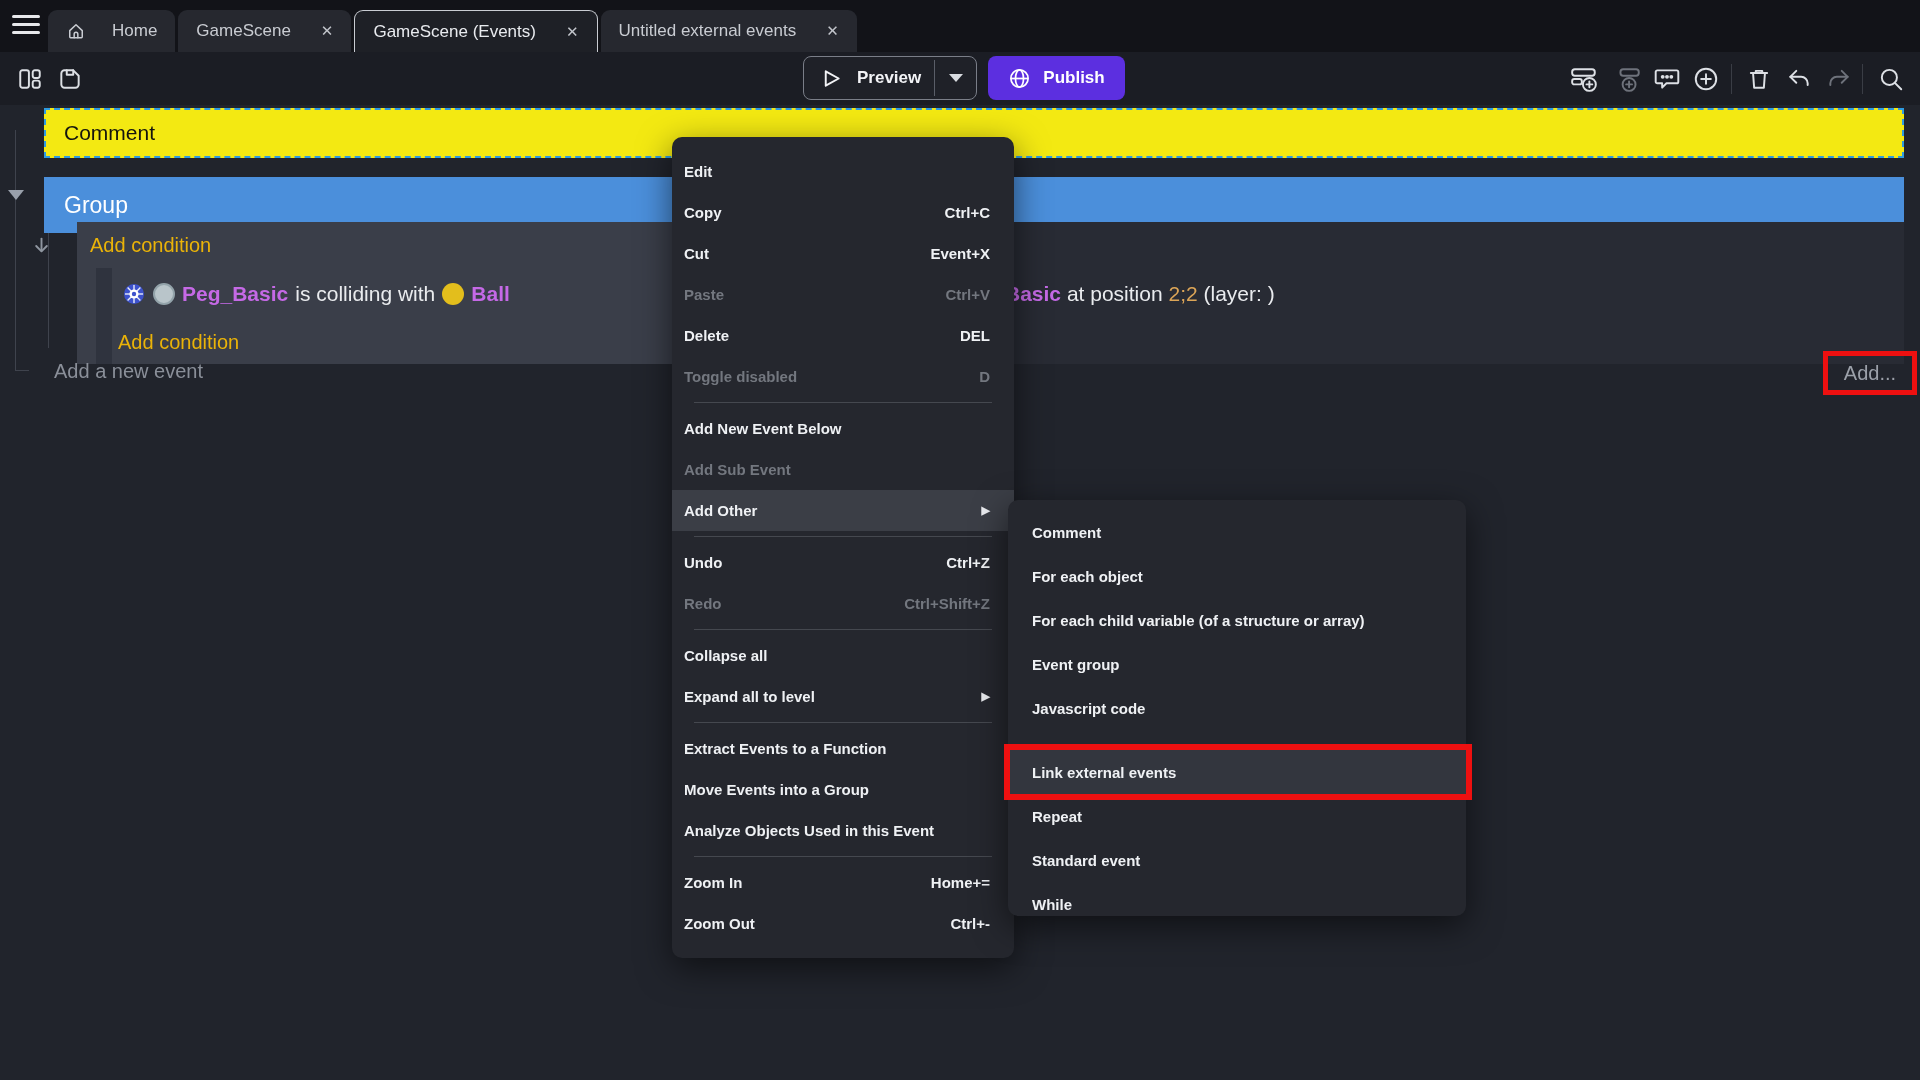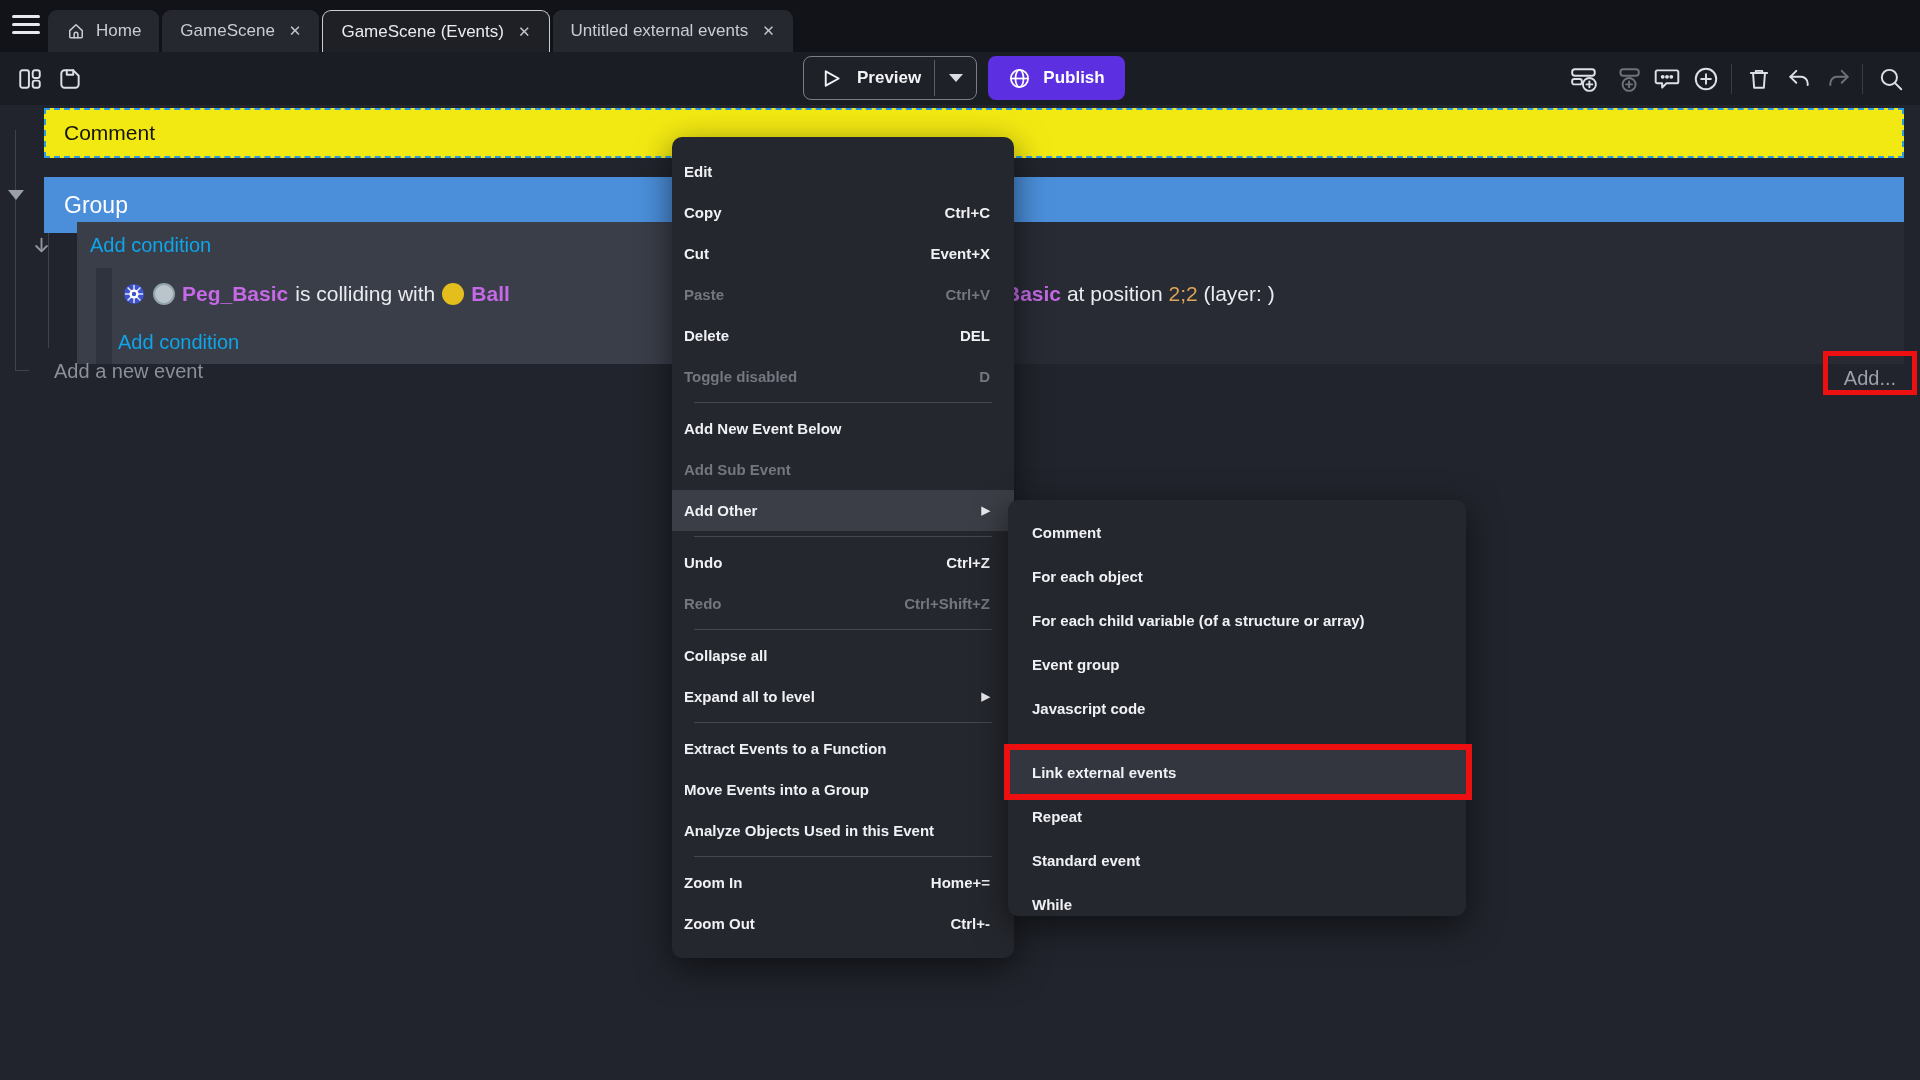--- a/index.html
+++ b/index.html
@@ -5,21 +5,21 @@
   * { margin:0; padding:0; box-sizing:border-box; }
   html,body { width:1920px; height:1080px; overflow:hidden; background:#21242C;
               font-family:"Liberation Sans", sans-serif; }
 
   
   #tabbar { position:absolute; left:0; top:0; width:1920px; height:52px; background:#121318; }
   #hamburger { position:absolute; left:12px; top:15px; width:30px; height:22px; cursor:pointer; }
   #hamburger span { display:block; width:28px; height:3px; background:#E8E9EC; border-radius:2px; margin-bottom:5px; }
   #tabs { position:absolute; left:48px; bottom:0; height:42px; display:flex; gap:3px; align-items:flex-end; }
   .tab { height:42px; background:#26282F; border-radius:9px 9px 0 0; display:flex; align-items:center;
-         gap:10px; padding:0 18px; font-size:17px; color:#C9CCD2; cursor:pointer; white-space:nowrap;text-align:center; }
+         gap:26px; padding:0 18px; font-size:17px; color:#C9CCD2; cursor:pointer; white-space:nowrap;text-align:center; }
   .tab.active { background:#1E2026; border:1px solid #C9CCD2; border-bottom:none; color:#E9EBEF; }
   .tab-icon svg { display:block; }
   .tab-close { font-size:15px; color:#C2C5CB; padding-left:4px; }
 
   
   #toolbar { position:absolute; left:0; top:52px; width:1920px; height:53px; background:#1B1D24; }
   .tb-icon { position:absolute; top:13px; width:28px; height:28px; display:flex; align-items:center; justify-content:center; cursor:pointer; }
   .tb-icon svg { stroke:#DDE0E5; fill:none; stroke-width:1.8; stroke-linecap:round; stroke-linejoin:round; }
   .tb-icon.dim svg { stroke:#6E727B; }
   .tb-sep { position:absolute; top:12px; width:1px; height:30px; background:#3A3D45; }
@@ -37,34 +37,34 @@
 
   
   #comment-row { position:absolute; left:44px; top:108px; width:1860px; height:50px; background:#F3E912;
                  outline:2px dashed #2E9BE0; outline-offset:-2px; line-height:50px; padding-left:20px;
                  font-size:21px; color:#14150E; }
   #group-row { position:absolute; left:44px; top:177px; width:1860px; height:56px; background:#4B8FDB;
                line-height:56px; padding-left:20px; font-size:23px; color:#FFFFFF; }
   #event-block { position:absolute; left:77px; top:222px; width:1827px; height:142px; background:#282B34; }
   #cond-panel { position:absolute; left:77px; top:222px; width:610px; height:142px; background:#3A3E49; }
   #nested-bar { position:absolute; left:96px; top:268px; width:16px; height:96px; background:#2F333E; }
-  .add-cond { position:absolute; font-size:20px; color:#0ea5e9; }
+  .add-cond { position:absolute; font-size:20px; color:#eab308; }
   #add-cond-1 { left:90px; top:222px; height:46px; line-height:46px; }
   #add-cond-2 { left:118px; top:320px; height:44px; line-height:44px; }
   #condition-row { position:absolute; left:122px; top:268px; height:52px; display:flex; align-items:center; gap:7px;
                    font-size:21px; color:#E9EBEE; }
   .obj-name { color:#C569E6; font-weight:bold; }
   .obj-dot { width:22px; height:22px; border-radius:50%; display:inline-block; }
   #peg-dot { background:#B9C5CA; border:2px solid #93A3AA; }
   #ball-dot { background:#E3BE1C; }
   #action-fragment { position:absolute; left:1005px; top:268px; height:52px; line-height:52px; font-size:21px; color:#E9EBEE; z-index:1; white-space:nowrap; }
   .val-orange { color:#DCA557; }
   #add-new-event { position:absolute; left:54px; top:356px; height:30px; line-height:30px; font-size:20px; color:#8A8F99; }
   #add-more-box { position:absolute; left:1823px; top:351px; width:94px; height:44px; border:5px solid #EE1010;
-                  display:flex; align-items:flex-end; justify-content:center; z-index:70; }
+                  display:flex; align-items:center; justify-content:center; z-index:70; }
   #add-more-box span { font-size:20px; color:#9BA0A9; }
 
   
   .guide { position:absolute; background:#3F434D; }
   #guide-v1 { left:15px; top:130px; width:1px; height:241px; }
   #guide-h1 { left:15px; top:370px; width:14px; height:1px; }
   #guide-v2 { left:48px; top:230px; width:1px; height:118px; }
   #group-expander { position:absolute; left:8px; top:190px; width:0; height:0;
                     border-left:8px solid transparent; border-right:8px solid transparent; border-top:10px solid #99A0AB; }
   #event-expander { position:absolute; left:33px; top:237px; }

